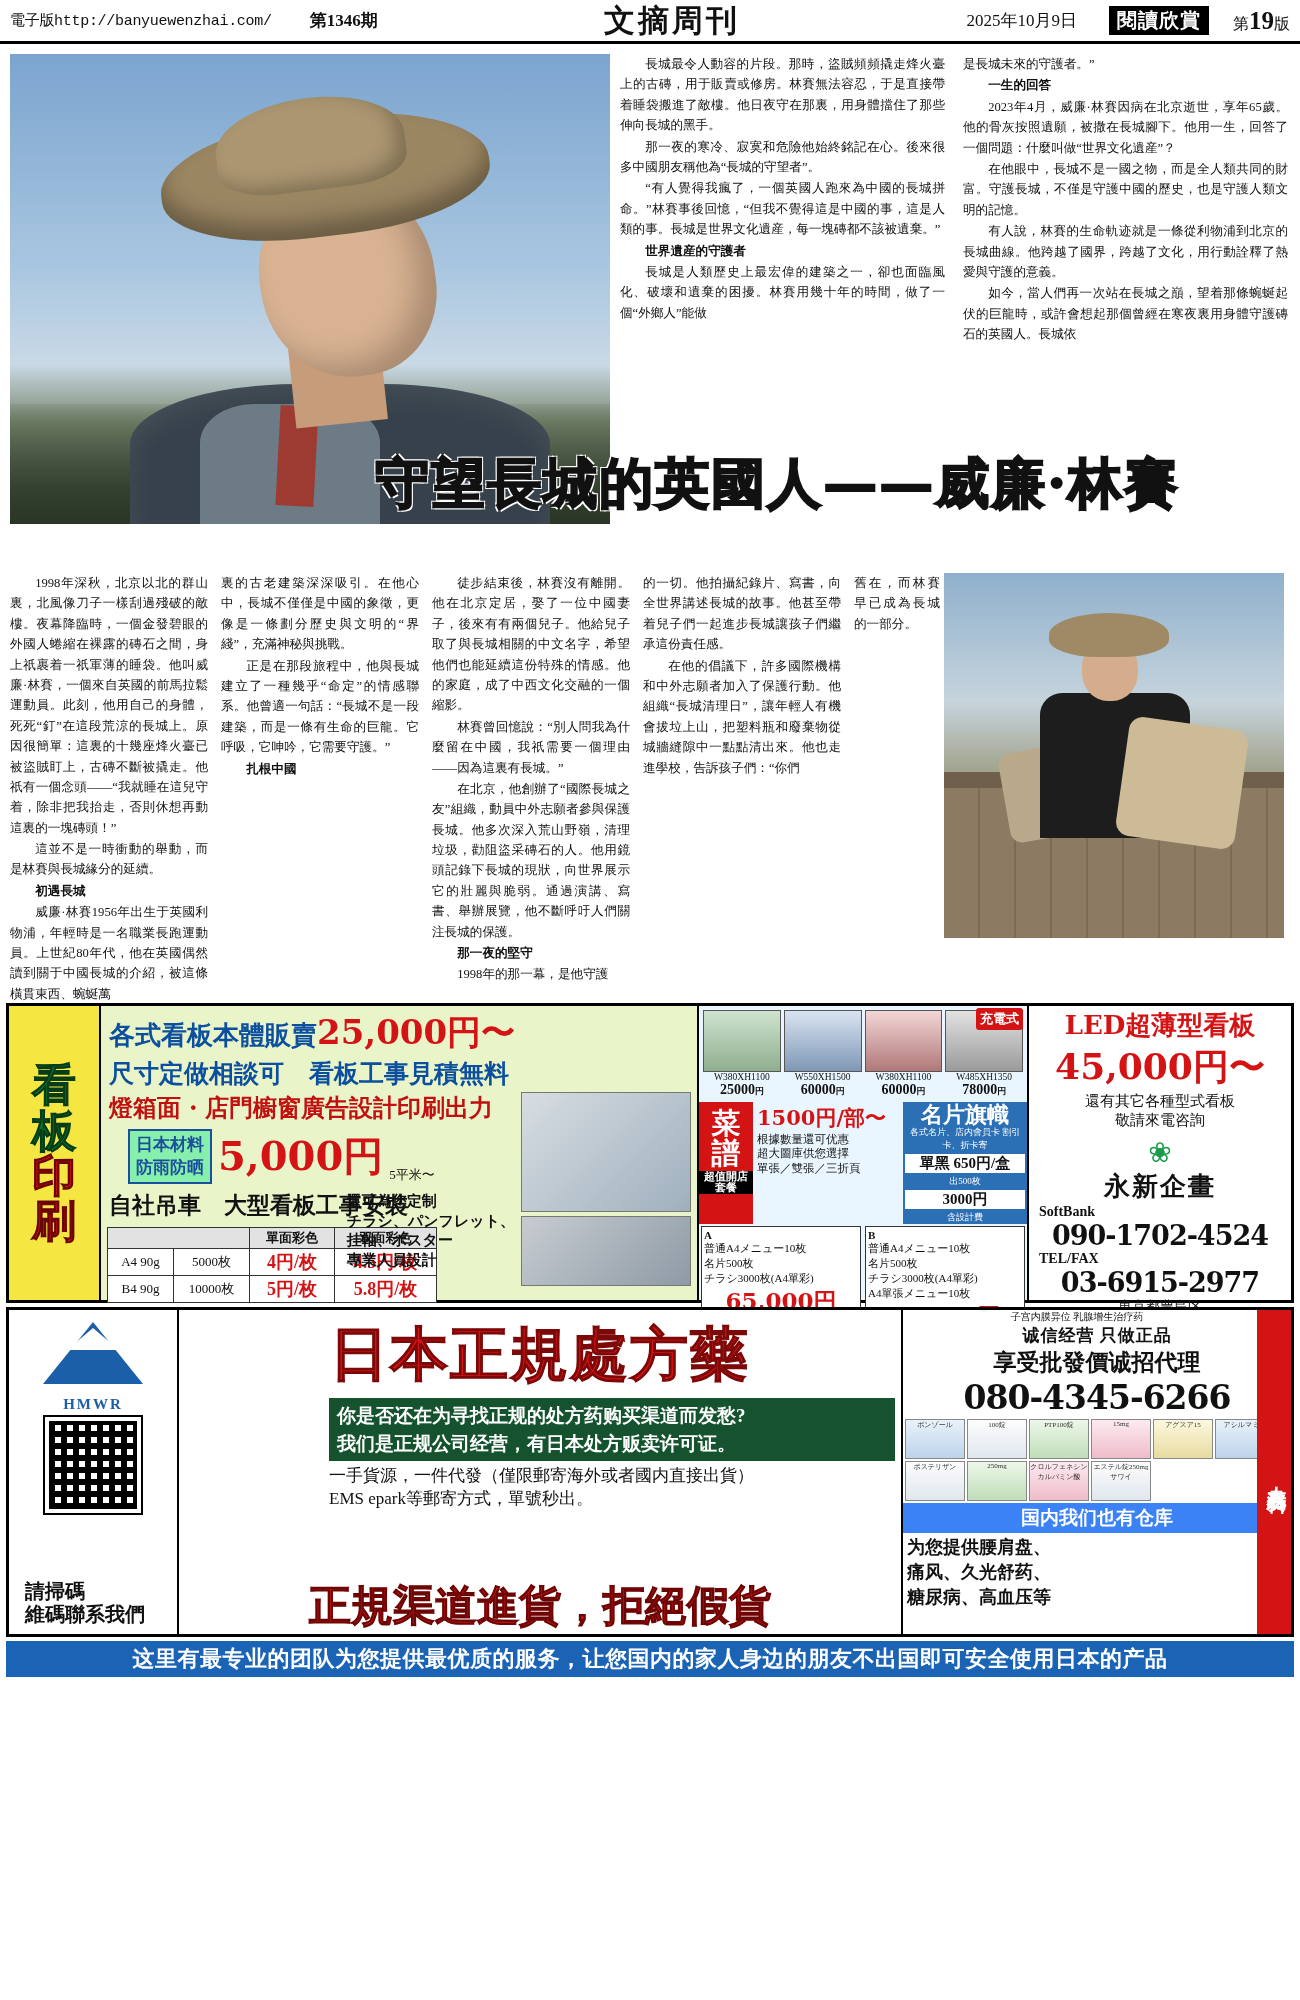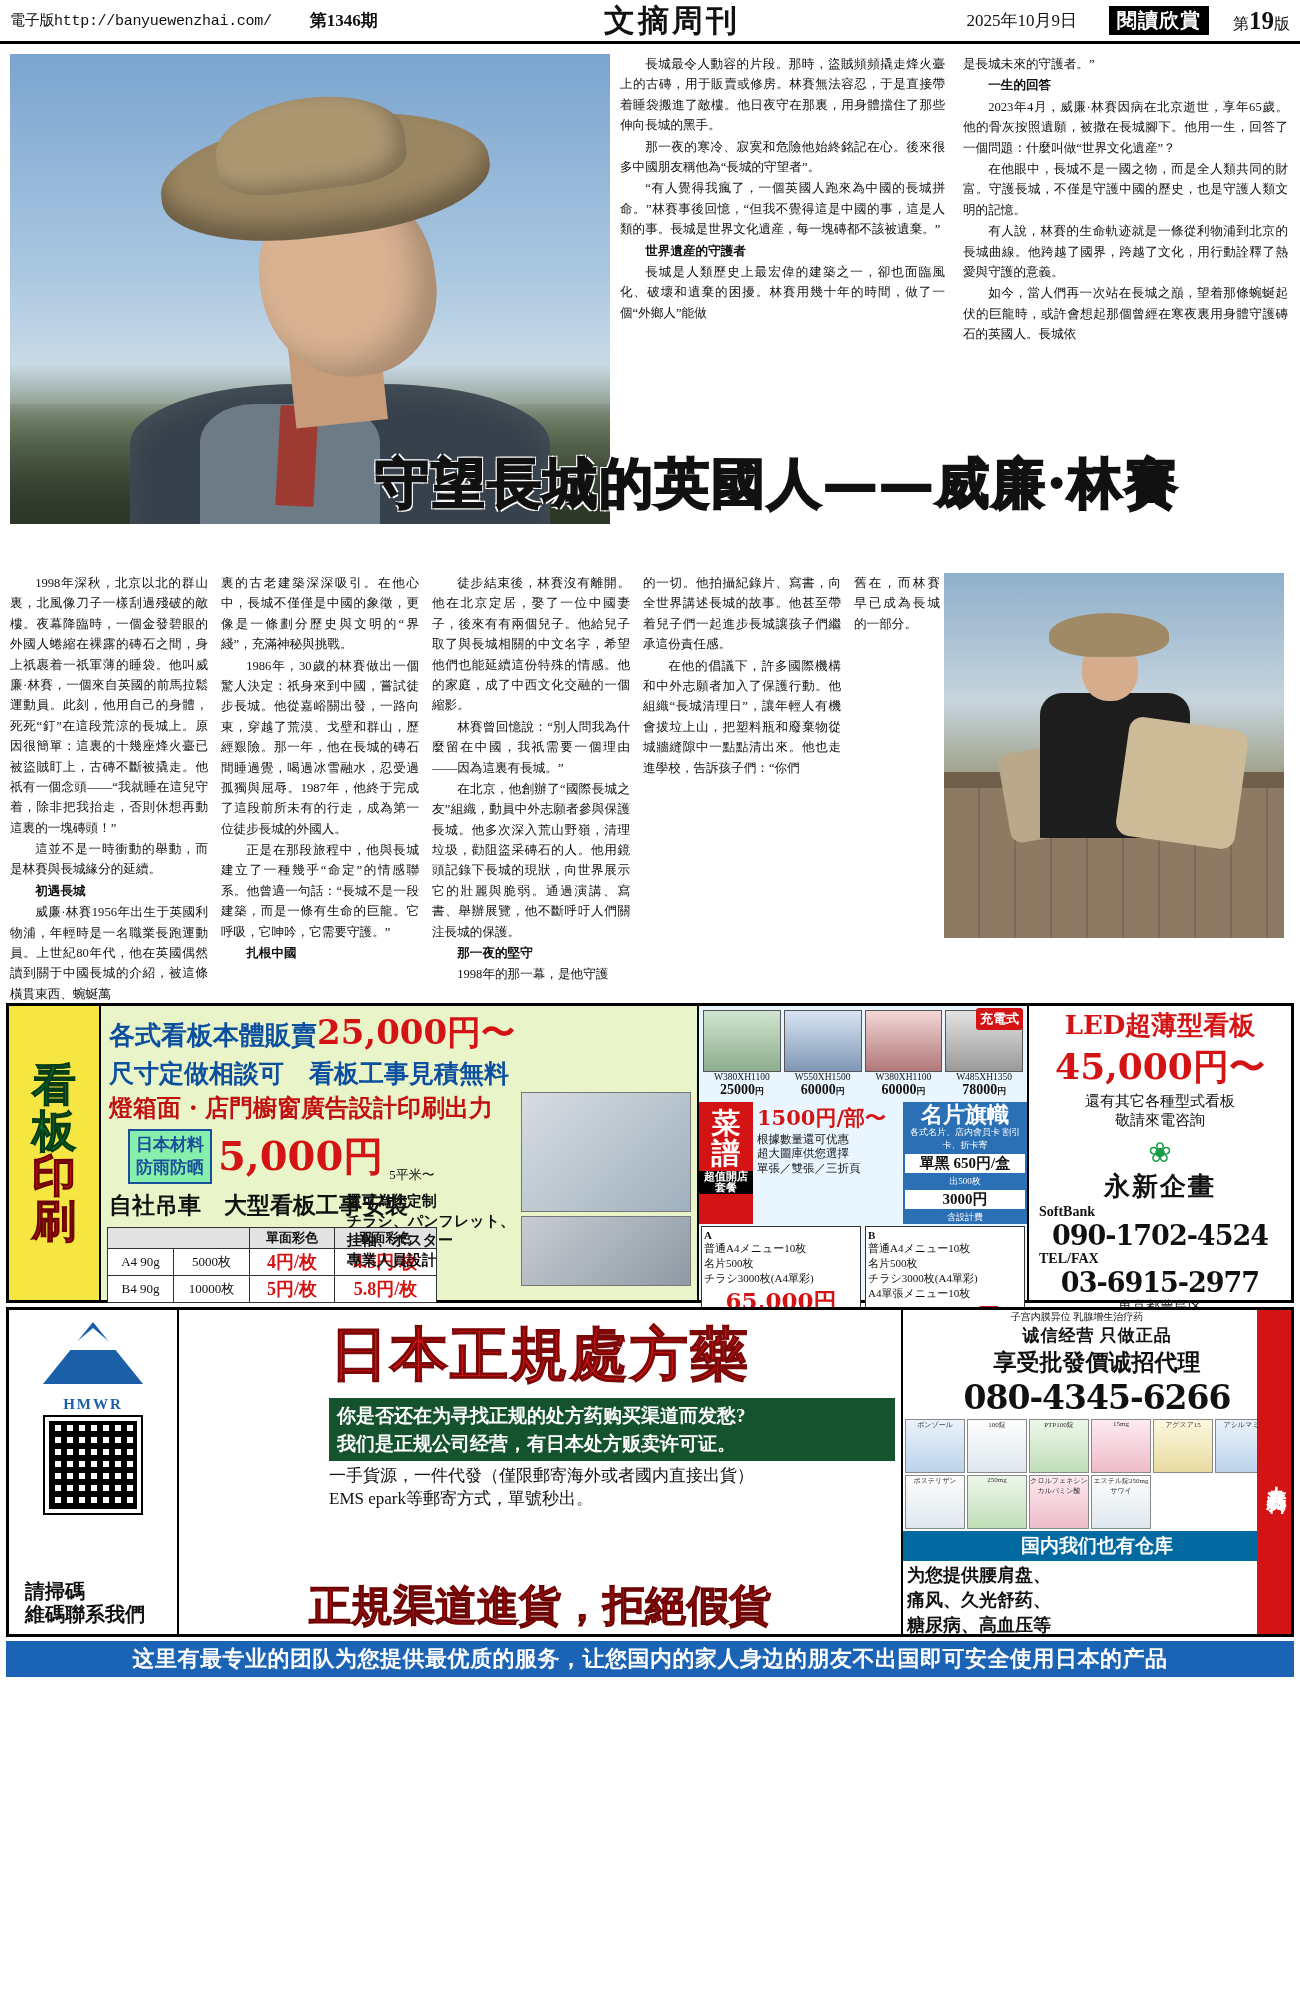--- a/index.html
+++ b/index.html
@@ -202,27 +202,27 @@
   .a2-redbox { margin:4px 6px 0 150px; background:#14532d; color:#fff; font-size:19px; font-weight:bold; line-height:1.45; padding:4px 8px; }
   .a2-blk { margin:4px 6px 0 150px; font-size:17px; line-height:1.35; }
   .a2-bottom { position:absolute; left:0; bottom:0; width:100%; background:#fff; }
   .a2-green { font-size:42px; font-weight:bold; color:#d41414; text-align:center; -webkit-text-stroke:1px #6e0505; font-family:"DejaVu Serif",serif; }
   .ad2-right { width:390px; border-left:2px solid #000; position:relative; background:#fff; }
   .a2r-top { text-align:center; }
   .a2r-l1 { font-size:17px; font-weight:bold; letter-spacing:1px; }
   .a2r-l2 { font-size:23px; font-weight:bold; }
   .a2r-tel { font-size:33px; font-weight:bold; font-family:"DejaVu Serif",serif; letter-spacing:-1px; }
   .a2r-grid { display:flex; flex-wrap:wrap; gap:2px; padding:2px; }
-  .pkg { width:60px; height:54px; background:linear-gradient(180deg,#fdfdfd,#dfe7ee); border:1px solid #888; font-size:7px; text-align:center; color:#333; overflow:hidden; }
+  .pkg { width:60px; height:40px; background:linear-gradient(180deg,#fdfdfd,#dfe7ee); border:1px solid #888; font-size:7px; text-align:center; color:#333; overflow:hidden; }
   .pkg.blue { background:linear-gradient(180deg,#eaf2fb,#bcd3ea); }
   .pkg.green { background:linear-gradient(180deg,#edf7ea,#c0deb8); }
   .pkg.pink { background:linear-gradient(180deg,#fdeaf0,#eebcc9); }
   .pkg.yellow { background:linear-gradient(180deg,#fdf8e0,#e8dba0); }
 
-  .a2r-bar { background:#0369a1; color:#fff; font-size:19px; font-weight:bold; text-align:center; padding:2px; }
+  .a2r-bar { background:#3b82f6; color:#fff; font-size:19px; font-weight:bold; text-align:center; padding:2px; }
   .a2r-list { font-size:18px; font-weight:bold; line-height:1.4; padding:2px 4px; }
   .vertical-strip {
     position:absolute; right:0; top:0; width:34px; height:100%;
     background:#d41414; color:#fff; font-size:20px; font-weight:bold;
     writing-mode:vertical-rl; text-align:center; padding-top:6px; letter-spacing:2px;
   }
   .ad-footer {
     background:#1b63b5; color:#fff; font-size:22px; font-weight:bold;
     text-align:center; padding:3px 0; letter-spacing:0.5px;
   }
@@ -282,21 +282,20 @@
   <div class="lower">
     <div class="lower-grid">
       <div class="col vtext">
         <p>1998年深秋，北京以北的群山裏，北風像刀子一樣刮過殘破的敵樓。夜幕降臨時，一個金發碧眼的外國人蜷縮在裸露的磚石之間，身上祇裹着一祇軍薄的睡袋。他叫威廉·林賽，一個來自英國的前馬拉鬆運動員。此刻，他用自己的身體，死死“釘”在這段荒涼的長城上。原因很簡單：這裏的十幾座烽火臺已被盜賊盯上，古磚不斷被撬走。他祇有一個念頭——“我就睡在這兒守着，除非把我抬走，否則休想再動這裏的一塊磚頭！”</p>
         <p>這並不是一時衝動的舉動，而是林賽與長城緣分的延續。</p>
         <p class="sub">初遇長城</p>
         <p>威廉·林賽1956年出生于英國利物浦，年輕時是一名職業長跑運動員。上世紀80年代，他在英國偶然讀到關于中國長城的介紹，被這條橫貫東西、蜿蜒萬</p>
       </div>
       <div class="col vtext">
         <p class="noind">裏的古老建築深深吸引。在他心中，長城不僅僅是中國的象徵，更像是一條劃分歷史與文明的“界綫”，充滿神秘與挑戰。</p>
-        <p>1986年，30歲的林賽做出一個驚人決定：祇身來到中國，嘗試徒步長城。他從嘉峪關出發，一路向東，穿越了荒漠、戈壁和群山，歷經艱險。那一年，他在長城的磚石間睡過覺，喝過冰雪融水，忍受過孤獨與屈辱。1987年，他終于完成了這段前所未有的行走，成為第一位徒步長城的外國人。</p>
         <p>正是在那段旅程中，他與長城建立了一種幾乎“命定”的情感聯系。他曾適一句話：“長城不是一段建築，而是一條有生命的巨龍。它呼吸，它呻吟，它需要守護。”</p>
         <p class="sub">扎根中國</p>
       </div>
       <div class="col vtext">
         <p>徒步結束後，林賽沒有離開。他在北京定居，娶了一位中國妻子，後來有有兩個兒子。他給兒子取了與長城相關的中文名字，希望他們也能延續這份特殊的情感。他的家庭，成了中西文化交融的一個縮影。</p>
         <p>林賽曾回憶說：“別人問我為什麼留在中國，我祇需要一個理由——因為這裏有長城。”</p>
         <p>在北京，他創辦了“國際長城之友”組織，動員中外志願者參與保護長城。他多次深入荒山野嶺，清理垃圾，勸阻盜采磚石的人。他用鏡頭記錄下長城的現狀，向世界展示它的壯麗與脆弱。通過演講、寫書、舉辦展覽，他不斷呼吁人們關注長城的保護。</p>
         <p class="sub">那一夜的堅守</p>
         <p>1998年的那一幕，是他守護</p>
       </div>

